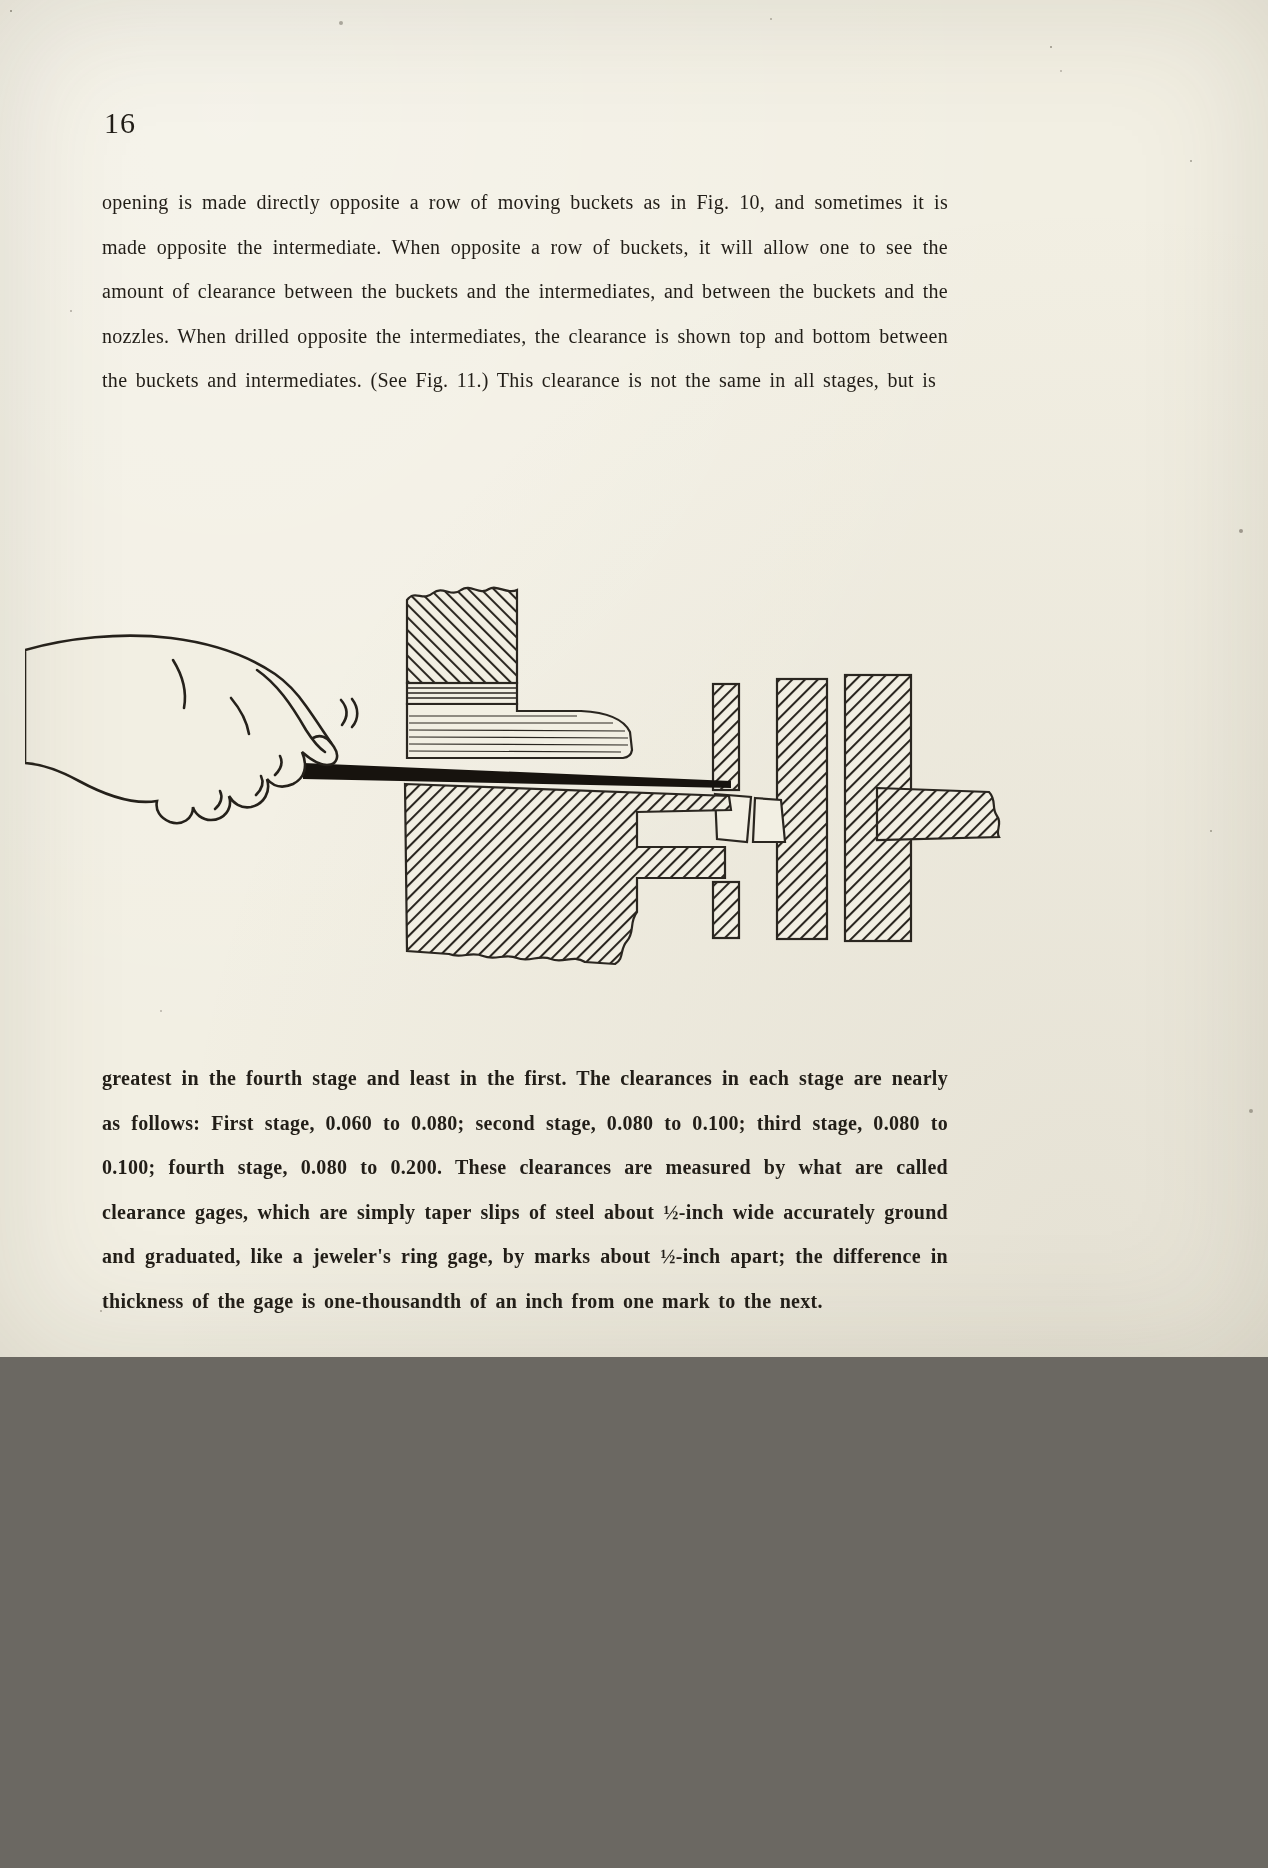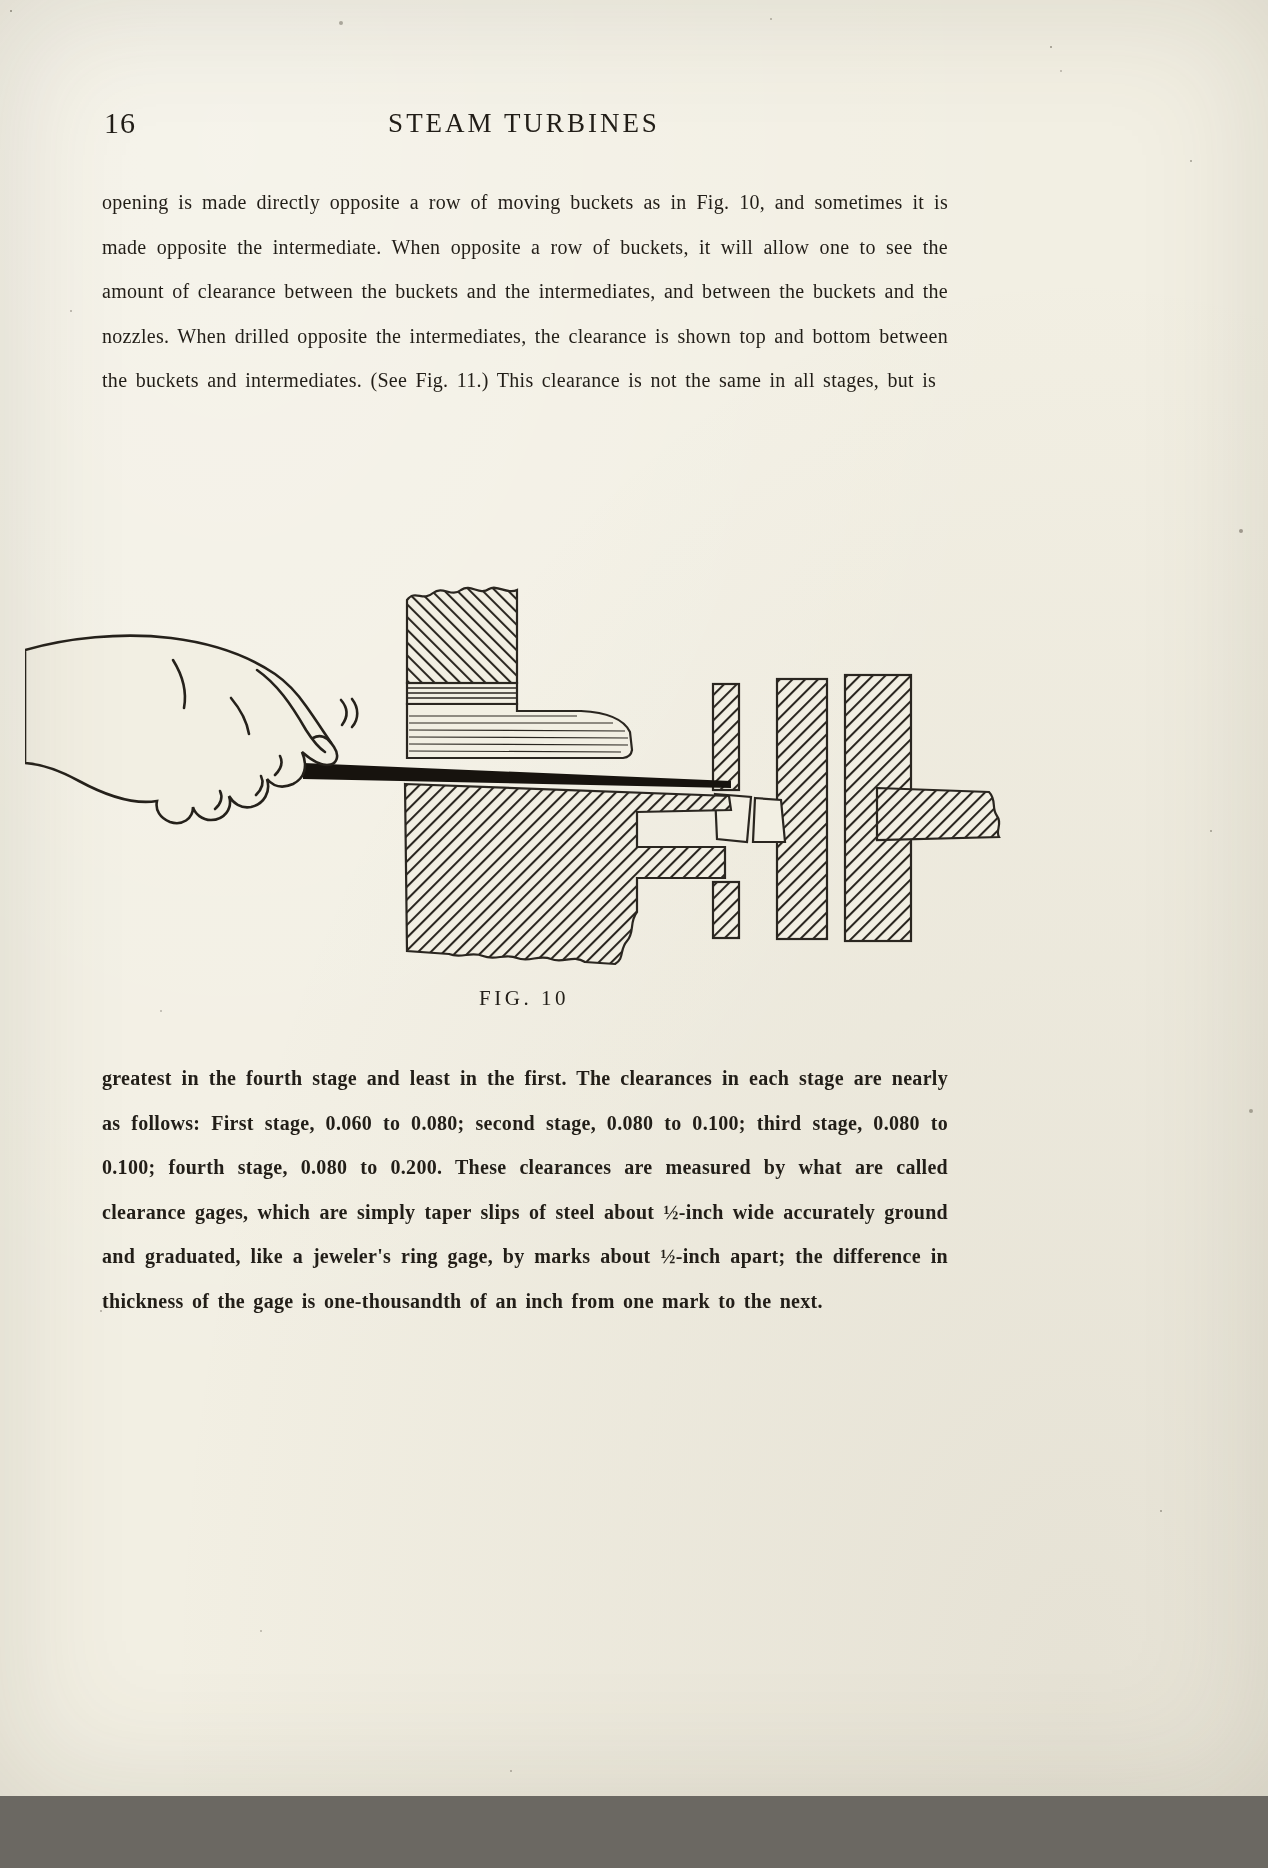--- a/index.html
+++ b/index.html
@@ -1,18 +1,18 @@
 <!DOCTYPE html>
 <html><head>
 <meta charset="utf-8">
 <style>
   html,body{margin:0;padding:0;background:#6b6862;}
   .page{
     position:relative;
-    width:1268px;height:1796px;
+    width:1268px;height:1357px;
     margin:0 auto;
     background:#f2efe3;
     background-image:
       radial-gradient(ellipse at 18% 8%, rgba(255,255,255,.28), transparent 55%),
       radial-gradient(ellipse at 85% 95%, rgba(120,108,85,.10), transparent 60%);
     overflow:hidden;
     font-family:"Liberation Serif","DejaVu Serif",serif;
     color:#221e18;
   }
   .page::after{
@@ -66,21 +66,20 @@
   }
 </style>
 </head>
 <body>
 
 <div class="page">
 
   <div class="specks"></div>
 
   <div class="pagenum">16</div>
-  <div class="runhead">STEAM TURBINES</div>
 
   <div class="para para1">opening is made directly opposite a row of moving buckets as in Fig. 10, and sometimes it is made opposite the intermediate.  When opposite a row of buckets, it will allow one to see the amount of clearance between the buckets and the intermediates, and between the buckets and the nozzles.  When drilled opposite the intermediates, the clearance is shown top and bottom between the buckets and intermediates.  (See Fig. 11.) This clearance is not the same in all stages, but is</div>
 
   <div class="figure">
     <svg viewBox="0 0 1000 408" width="1000" height="408">
       <defs>
         <pattern id="h1" width="9" height="9" patternUnits="userSpaceOnUse" patternTransform="rotate(45)">
           <rect width="9" height="9" fill="#f2efe3"></rect>
           <line x1="1" y1="0" x2="1" y2="9" stroke="#2a2620" stroke-width="2.1"></line>
         </pattern>
@@ -131,17 +130,16 @@
         <path d="M250 195 C256 189 258 182 255 176"></path>
         <path d="M231 215 C237 209 239 202 236 196"></path>
         <path d="M190 229 C196 224 198 217 195 211"></path>
         <path d="M148 80 C158 96 162 112 159 128"></path>
         <path d="M316 120 C323 128 323 137 317 145"></path>
         <path d="M327 119 C334 128 334 139 327 147"></path>
       </g>
     </svg>
   </div>
 
-  <div class="caption">FIG. 10</div>
 
   <div class="para para2">greatest in the fourth stage and least in the first.  The clearances in each stage are nearly as follows: First stage, 0.060 to 0.080;  second stage, 0.080 to 0.100; third stage, 0.080 to 0.100; fourth stage, 0.080 to 0.200.  These clearances are measured by what are called clearance gages, which are simply taper slips of steel about ½-inch wide accurately ground and graduated, like a jeweler's ring gage, by marks about ½-inch apart; the difference in thickness of the gage is one-thousandth of an inch from one mark to the next.</div>
 
 </div>
 
 </body></html>

